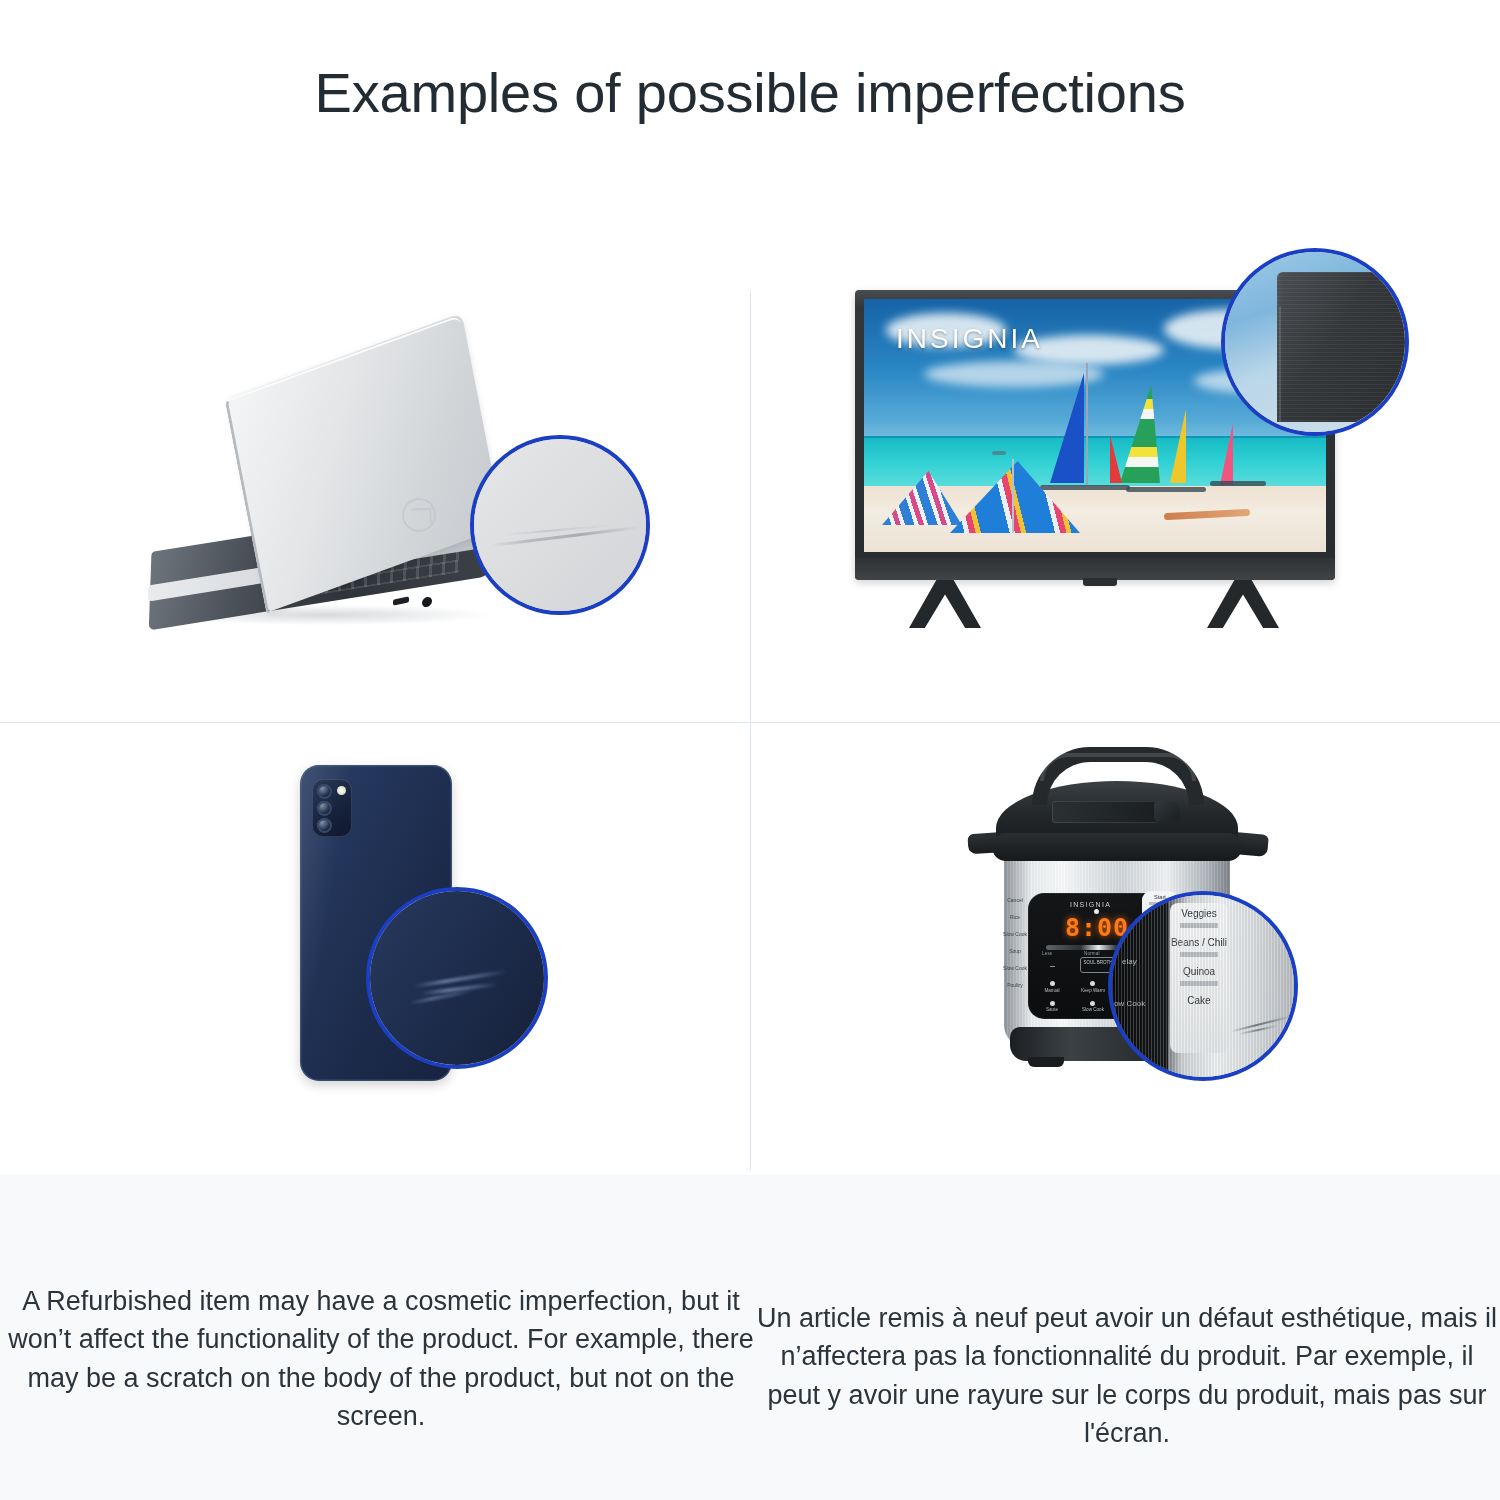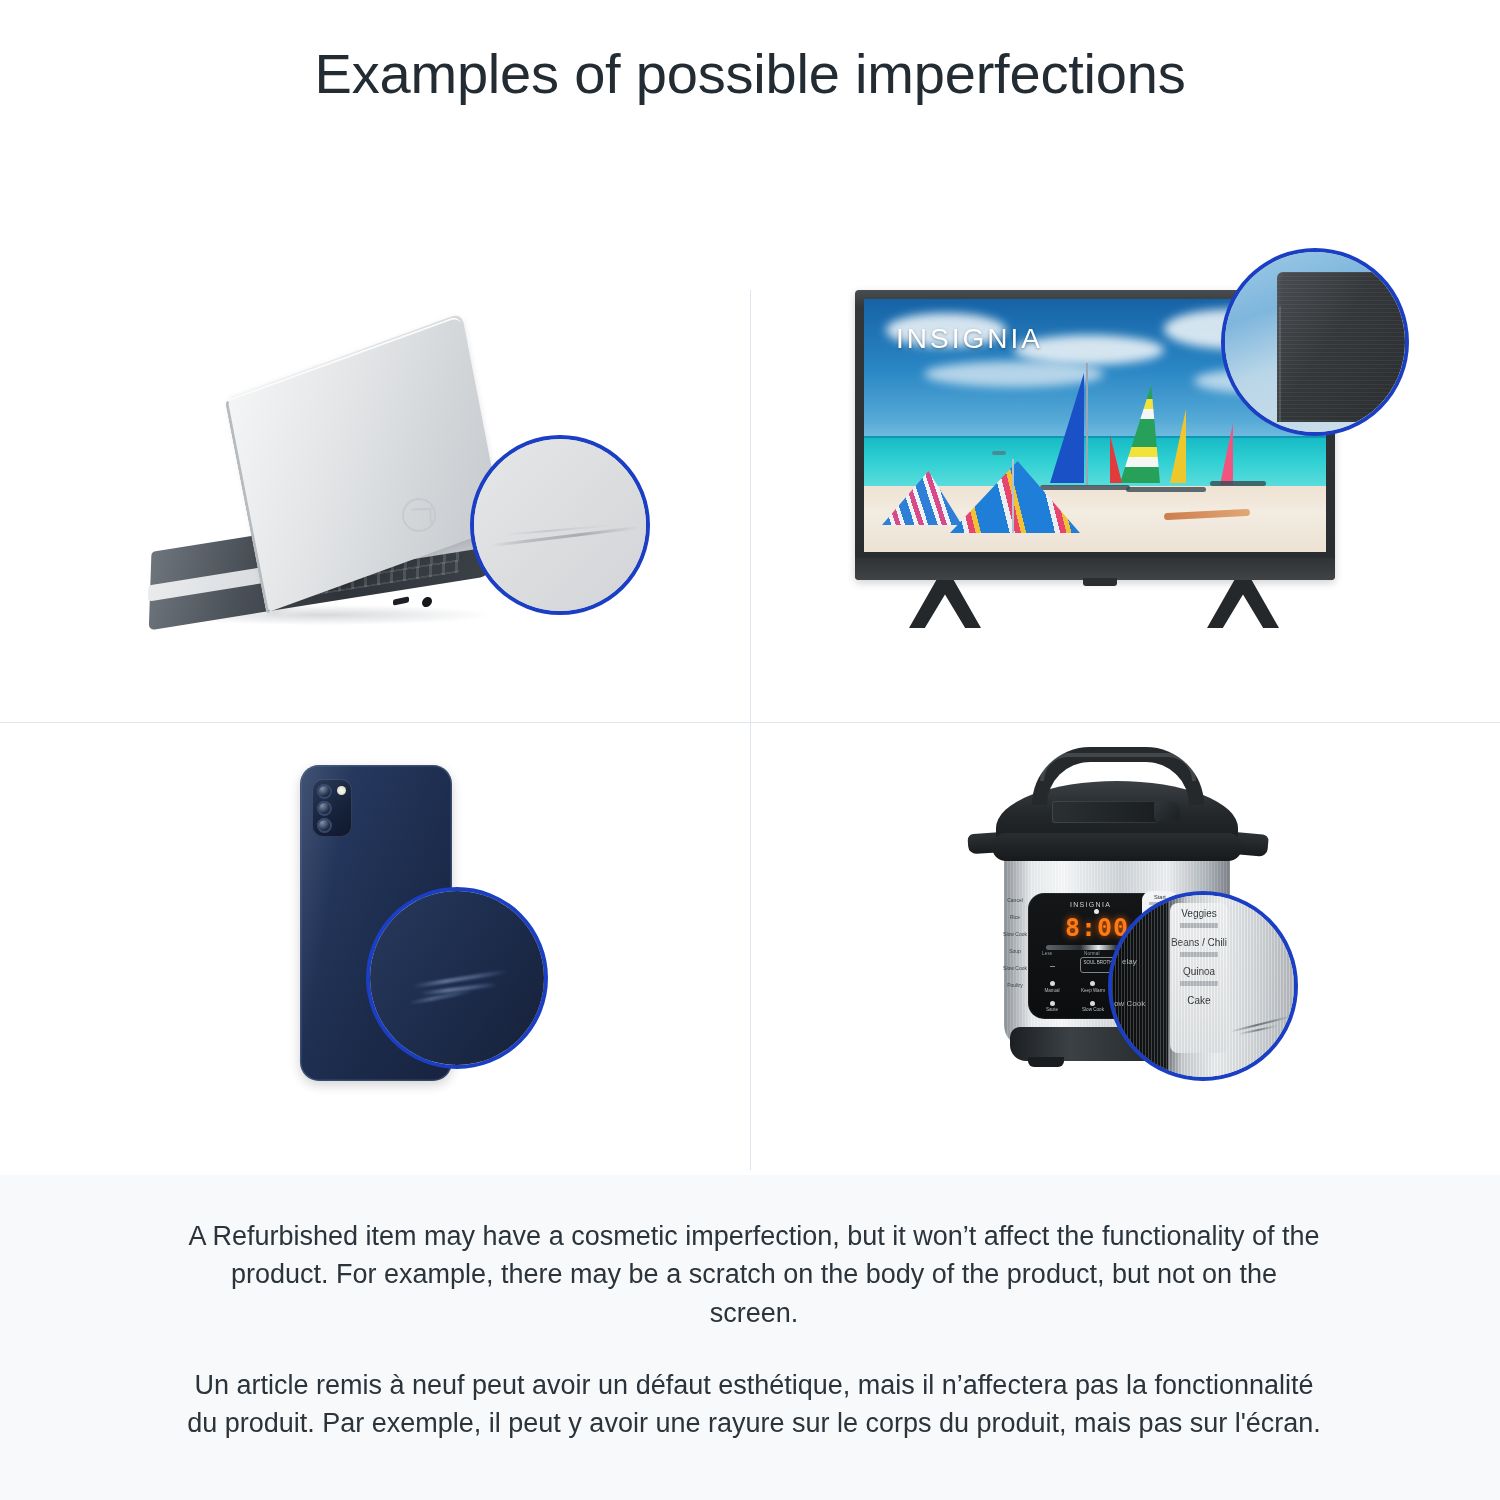--- a/index.html
+++ b/index.html
@@ -8,21 +8,21 @@
     background: #ffffff;
     font-family: "Liberation Sans", sans-serif;
     overflow: hidden;
   }
   .page { position: relative; width: 1500px; height: 1500px; background: #ffffff; }
 
   
   .header {
     position: absolute; top: 0; left: 0; width: 1500px; height: 250px;
     display: flex; flex-direction: column; align-items: center; justify-content: flex-start;
-    padding-top: 43px;
+    padding-top: 62px;
   }
   .title-line {
     font-size: 56px; font-weight: 400; color: #232b33;
     line-height: 1.12; letter-spacing: -0.2px; white-space: nowrap;
   }
 
   
   .grid {
     position: absolute; top: 250px; left: 0; width: 1500px; height: 925px;
   }
@@ -411,21 +411,21 @@
   .scratch-c2 {
     position: absolute; left: 126px; top: 134px; width: 40px; height: 1.5px;
     background: linear-gradient(90deg, rgba(255,255,255,0), #7b8288, rgba(255,255,255,0));
     transform: rotate(-12deg); filter: blur(.5px);
   }
 
   
   .footer {
     position: absolute; left: 0; top: 1175px; width: 1500px; height: 325px;
     background: #f7f9fb;
-    display: flex; flex-direction: column; align-items: center; justify-content: flex-start;
+    display: flex; align-items: center; justify-content: flex-start;
     padding-top: 42px;
     padding-left: 8px;
   }
   .note {
     width: 1140px; text-align: center; color: #2b333b;
     font-size: 27px; line-height: 1.42; font-weight: 400;
   }
   .note-fr { margin-top: 34px; }
 </style>
 </head>

